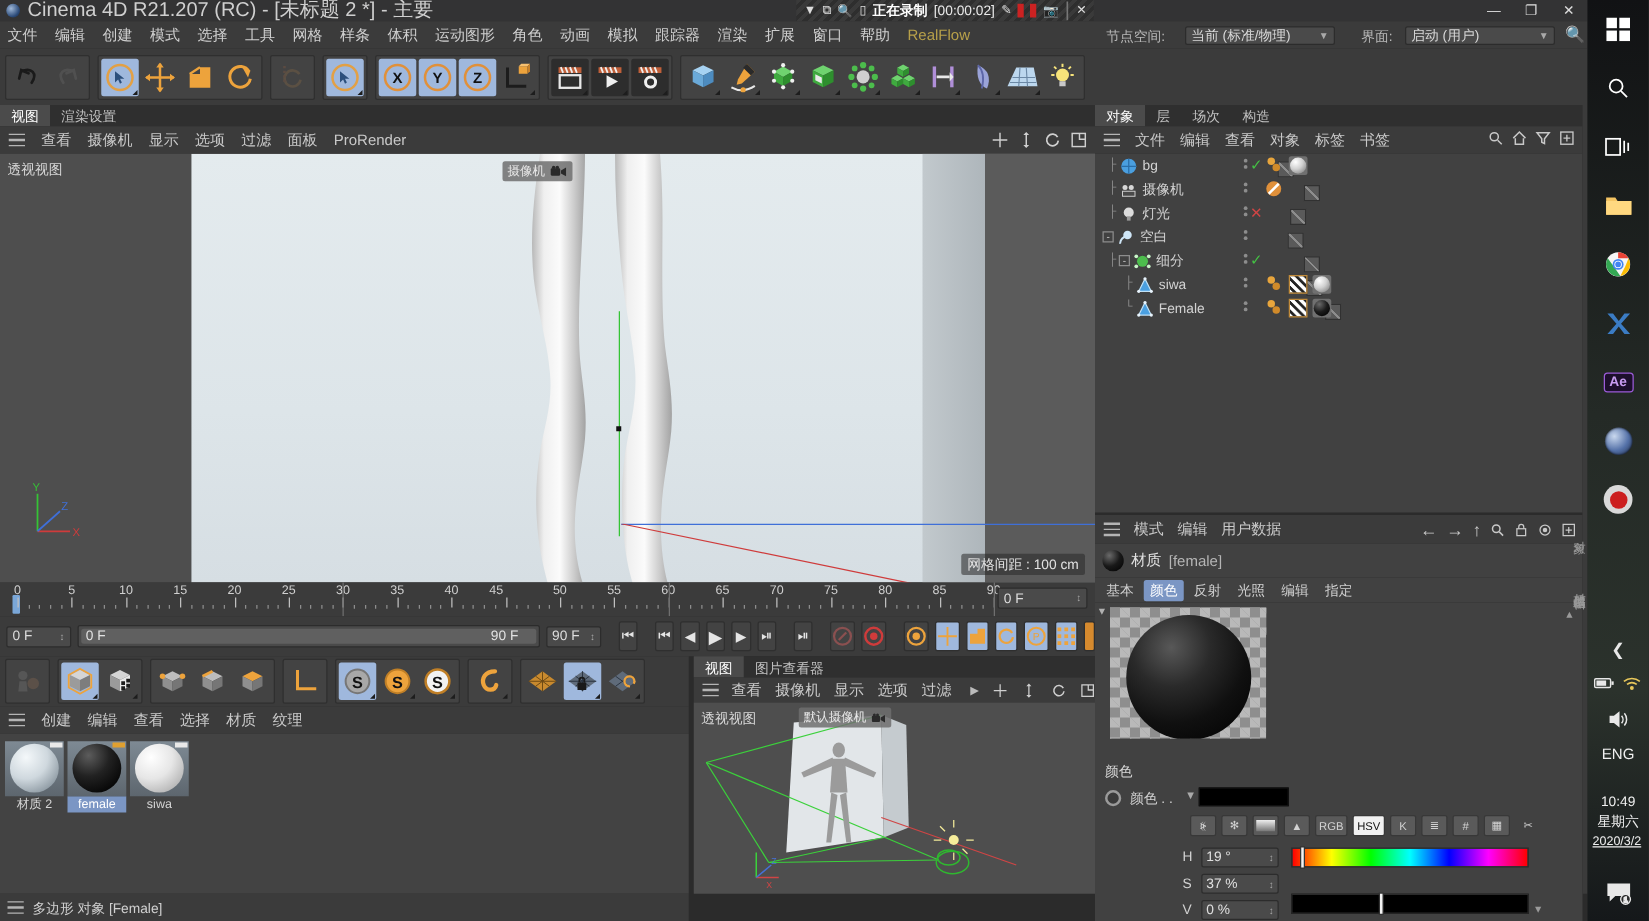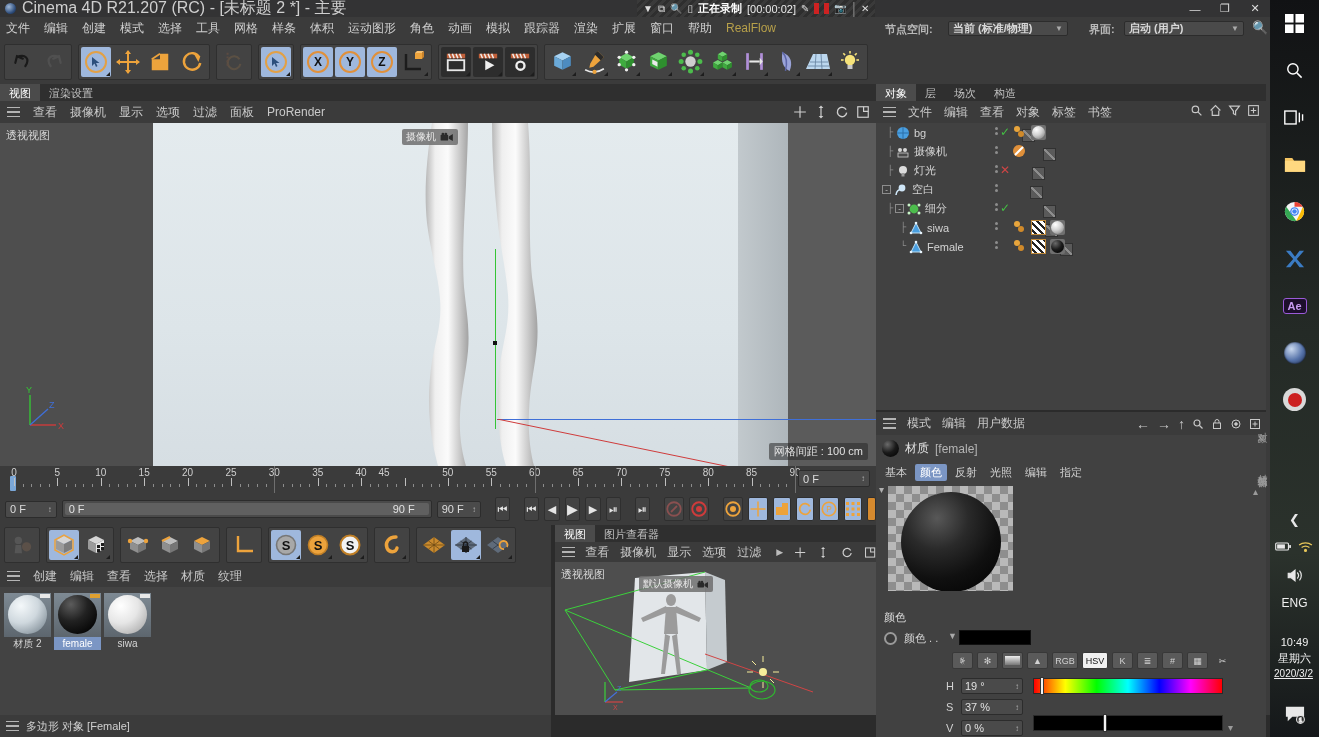--- a/index.html
+++ b/index.html
@@ -31,21 +31,21 @@
   #win-ctl { position:absolute; right:49px; top:0; height:17px; display:flex; align-items:center; }
   #win-ctl span { width:30px; text-align:center; font-size:11px; color:#ddd; cursor:pointer;}
 
   
   #menubar { left:0; top:17px; width:1270px; height:22px; background:#3b3b3b;
      display:flex; align-items:center; padding-left:6px; gap:14px; }
   #menubar .mi { font-size:12px; color:#cfcfcf; cursor:pointer; }
   #menubar .mi.accent { color:#b7a04a; }
 
   
-  #noderow { left:0; top:17px; width:1270px; height:22px; pointer-events:none;font-weight:bold; }
+  #noderow { left:0; top:17px; width:1270px; height:22px; pointer-events:none; }
   .nr-lbl { font-size:11px; color:#b9b9b9; }
   .nr-field { height:15px; background:#4a4a4a; border:1px solid #2c2c2c; border-radius:2px;
      font-size:11px; color:#d8d8d8; display:flex; align-items:center; padding:0 4px;
      justify-content:space-between; pointer-events:auto; cursor:pointer;}
   .nr-field .cv { font-size:8px; color:#aaa; margin-left:6px;}
 
   
   #toolbar { left:0; top:39px; width:1270px; height:45px; background:#3b3b3b;
      display:flex; align-items:center; gap:0; padding-left:4px; }
   .tgrp { display:flex; align-items:center; gap:2px; background:#434343;
@@ -631,21 +631,21 @@
         <div class="tick" style="left: 326.4px; top: 18px; height: 3px;"></div>
         <div class="tick" style="left: 335.078px; top: 18px; height: 3px;"></div>
         <div class="tick" style="left: 343.756px; top: 18px; height: 3px;"></div>
         <div class="tick" style="left: 352.433px; top: 18px; height: 3px;"></div>
         <div class="tlab" style="left: 361.111px;">40</div>
         <div class="tickM" style="left: 361.111px;"></div>
         <div class="tick" style="left: 369.789px; top: 18px; height: 3px;"></div>
         <div class="tick" style="left: 378.467px; top: 18px; height: 3px;"></div>
         <div class="tick" style="left: 387.144px; top: 18px; height: 3px;"></div>
         <div class="tick" style="left: 395.822px; top: 18px; height: 3px;"></div>
-        <div class="tlab" style="left: 384px;">45</div>
+        <div class="tlab" style="left: 397px;">45</div>
         <div class="tickM" style="left: 404.5px;"></div>
         <div class="tick" style="left: 413.178px; top: 18px; height: 3px;"></div>
         <div class="tick" style="left: 421.856px; top: 18px; height: 3px;"></div>
         <div class="tick" style="left: 430.533px; top: 18px; height: 3px;"></div>
         <div class="tick" style="left: 439.211px; top: 18px; height: 3px;"></div>
         <div class="tlab" style="left: 447.889px;">50</div>
         <div class="tickM" style="left: 447.889px;"></div>
         <div class="tick" style="left: 456.567px; top: 18px; height: 3px;"></div>
         <div class="tick" style="left: 465.244px; top: 18px; height: 3px;"></div>
         <div class="tick" style="left: 473.922px; top: 18px; height: 3px;"></div>
@@ -1040,21 +1040,21 @@
 
       <g>
           <path d="M50 120 L50 140" stroke="#3bd13b" stroke-width="1.2"></path>
         <path d="M50 140 L68 140" stroke="#d04545" stroke-width="1.2"></path>
         <path d="M50 140 L62 130" stroke="#4570d8" stroke-width="1.2"></path>
         <text x="62" y="129" fill="#4570d8" font-size="7" font-family="sans-serif">Z</text>
         <text x="58" y="148" fill="#d04545" font-size="7" font-family="sans-serif">X</text>
         </g>
     </svg>
     <div class="vp-label">透视视图</div>
-    <div class="cam-tag" style="left:84px; top:14px;">
+    <div class="cam-tag" style="left:84px; top:4px;">
       <span>默认摄像机</span>
       <svg width="12" height="9" viewBox="0 0 24 16">
         <rect x="1" y="4" width="13" height="10" rx="1.5" fill="#2a2a2a"></rect>
         <circle cx="5" cy="3" r="2.4" fill="#2a2a2a"></circle>
           <circle cx="10" cy="3" r="2.4" fill="#2a2a2a"></circle>
         <path d="M15 7 L22 3 L22 15 L15 11 Z" fill="#2a2a2a"></path>
         </svg>
     </div>
   </div>
 

